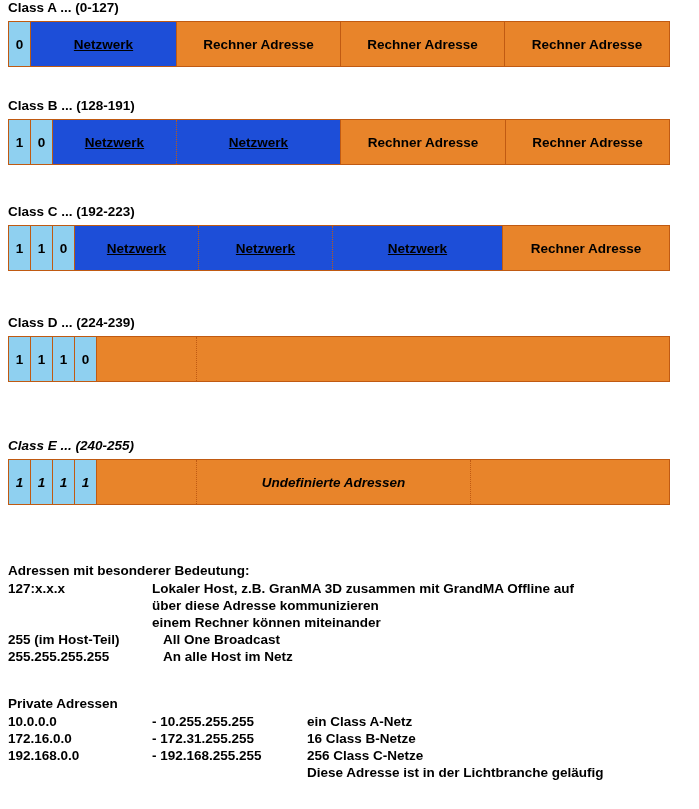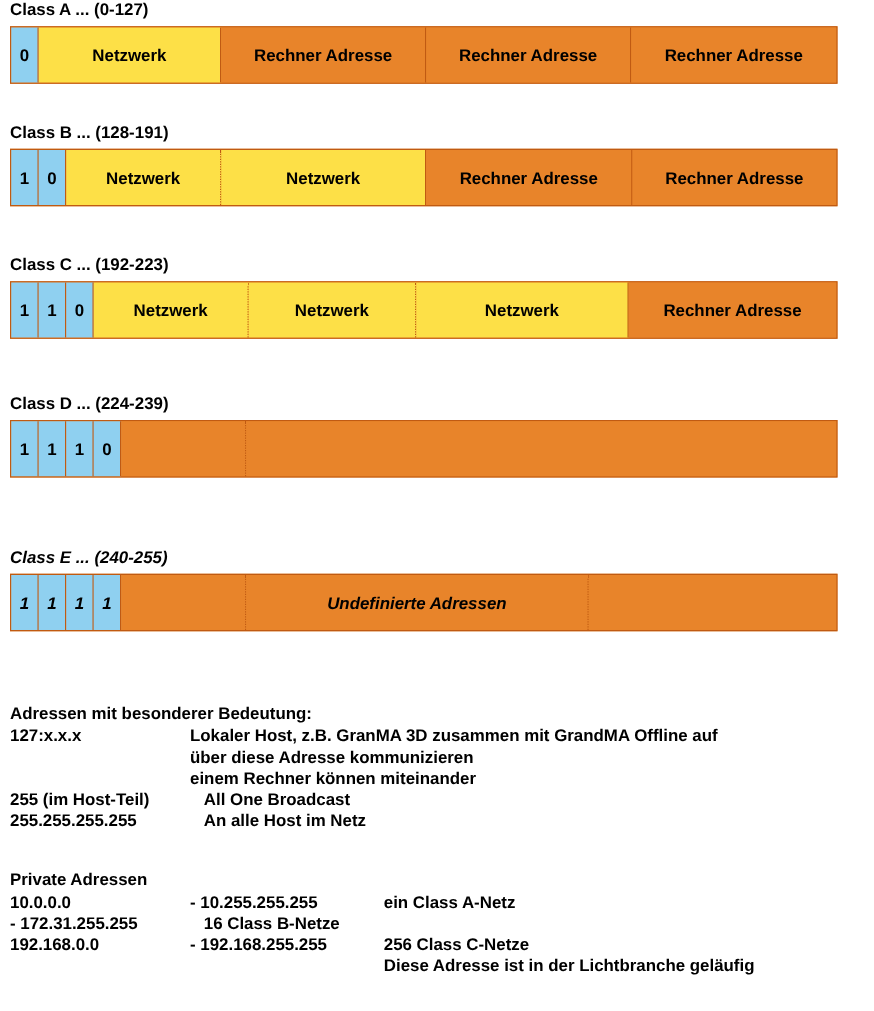--- a/index.html
+++ b/index.html
@@ -49,22 +49,23 @@
     box-sizing: border-box;
     color: #000;
     white-space: nowrap;
     overflow: hidden;
   }
   .cell.bit {
     background: #8fd0f0;
     border-right: 1.5px solid #c05a12;
   }
   .cell.net-light {
-    background: #fde047;
+    background: #1d4ed8;
     border-right: 1.5px solid #c05a12;
+    text-decoration: underline;
   }
   .cell.net-light.dotted {
     border-right: 1.5px dotted #c05a12;
   }
   .cell.host {
     background: #e8842a;
     border-right: 1.5px solid #c05a12;
   }
   .cell.host.dotted {
     border-right: 1.5px dotted #c05a12;
@@ -180,20 +181,21 @@
   </div>
 
   <div class="text-section" style="top:695px;">
     <div class="heading">Private Adressen</div>
     <div class="row">
       <div class="col-a">10.0.0.0</div>
       <div class="col-b">- 10.255.255.255</div>
       <div class="col-c">ein Class A-Netz</div>
     </div>
     <div class="row">
+      <div class="col-a">172.16.0.0</div>
       <div class="col-b">- 172.31.255.255</div>
       <div class="col-c">16 Class B-Netze</div>
     </div>
     <div class="row">
       <div class="col-a">192.168.0.0</div>
       <div class="col-b">- 192.168.255.255</div>
       <div class="col-c">256 Class C-Netze</div>
     </div>
     <div class="row">
       <div class="col-a"></div>

